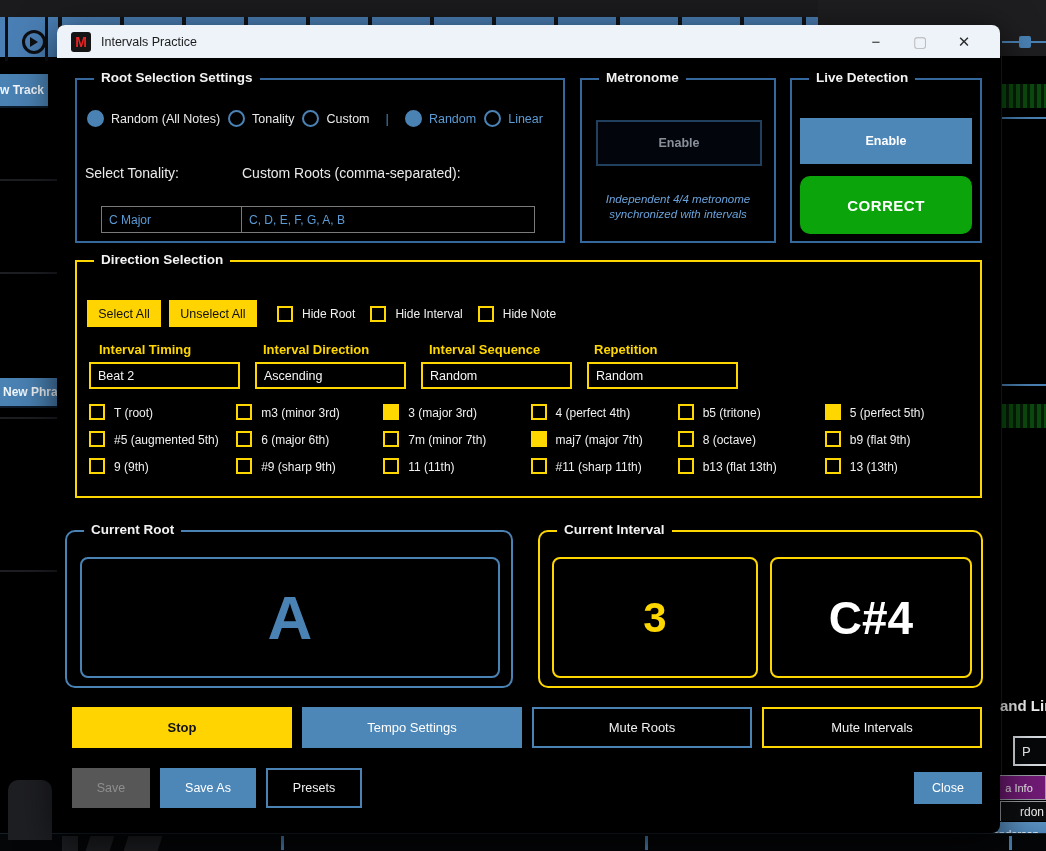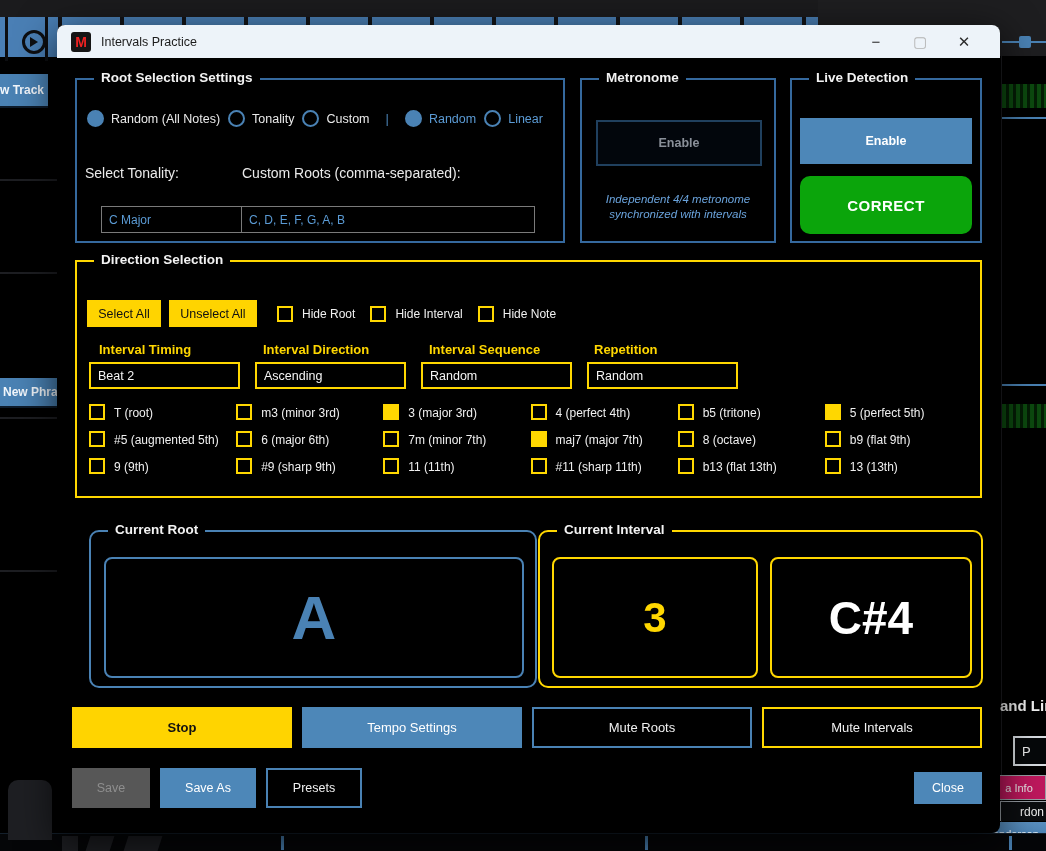--- a/index.html
+++ b/index.html
@@ -25,21 +25,21 @@
   .slider-line { left:1002px; top:41px; width:44px; height:2px; background:#4a82b4; }
   .slider-handle { left:1019px; top:36px; width:12px; height:12px; background:#4a82b4; border-radius:2px; }
   .meter { left:1002px; width:44px; height:24px;
     background:repeating-linear-gradient(90deg,#0c4a0f 0 4px,#041d05 4px 7px); }
   .blueline { left:1002px; width:44px; height:2px; background:#4a82b4; }
   .rightcol-border { left:1001px; top:56px; width:1px; height:780px; background:#1c1d21; }
   .and-lin { left:1000px; top:697px; color:#f2f2f2; font-weight:bold; font-size:15px; white-space:nowrap; }
   .p-box { left:1013px; top:736px; width:40px; height:30px; border:2px solid #d8dde2;
     background:#06080a; color:#f0f0f0; font-size:13px; display:flex; align-items:center; padding-left:7px; }
   .info-box { left:992px; top:775px; width:54px; height:25px; border:1px solid #9aa0a6;
-    background:#be185d; color:#e8e8e8; font-size:11px; display:flex; align-items:center; justify-content:center; }
+    background:#701a75; color:#e8e8e8; font-size:11px; display:flex; align-items:center; justify-content:center; }
   .rdon-box { left:1000px; top:801px; width:46px; height:20px; border-top:1px solid #9aa0a6;
     border-left:1px solid #9aa0a6; background:#0c0e10; color:#f0f0f0; font-size:12px;
     display:flex; align-items:center; justify-content:flex-end; padding-right:2px; }
   .joe-row { left:955px; top:822px; width:91px; height:24px;
     background:linear-gradient(#5a90c0,#3f76a8); color:#f0f6fc; font-size:11px;
     display:flex; align-items:center; justify-content:center; border-left:2px solid #05070a; }
   .gold-btn { top:820px; height:31px; background:linear-gradient(#d4ac00,#a88a00);
     color:#2e2800; font-weight:bold; font-size:12px; text-align:center; overflow:hidden; line-height:13px; }
   .ruler { left:0; top:833px; width:1046px; height:18px; background:#050608; border-top:1px solid #14202c; }
   .tick { top:836px; width:3px; height:14px; background:#4a82b4; }
@@ -353,21 +353,21 @@
           <span class="cb"></span>
           <span class="int-label">b13 (flat 13th)</span>
         </div>
         <div class="int-cell">
           <span class="cb"></span>
           <span class="int-label">13 (13th)</span>
         </div>
       </div>
     </div>
 
-    <div class="groupbox round" style="left:32px; top:472px; width:448px; height:158px; border-color:#4a82b4;">
+    <div class="groupbox round" style="left:8px; top:472px; width:448px; height:158px; border-color:#4a82b4;">
       <span class="gb-title">Current Root</span>
       <div class="big-box blue" style="left:13px; width:420px;">
         <span class="root-letter">A</span>
       </div>
     </div>
 
     <div class="groupbox round yellow" style="left:481px; top:472px; width:445px; height:158px;">
       <span class="gb-title">Current Interval</span>
       <div class="big-box gold" style="left:12px; width:206px;">
         <span class="interval-num">3</span>

